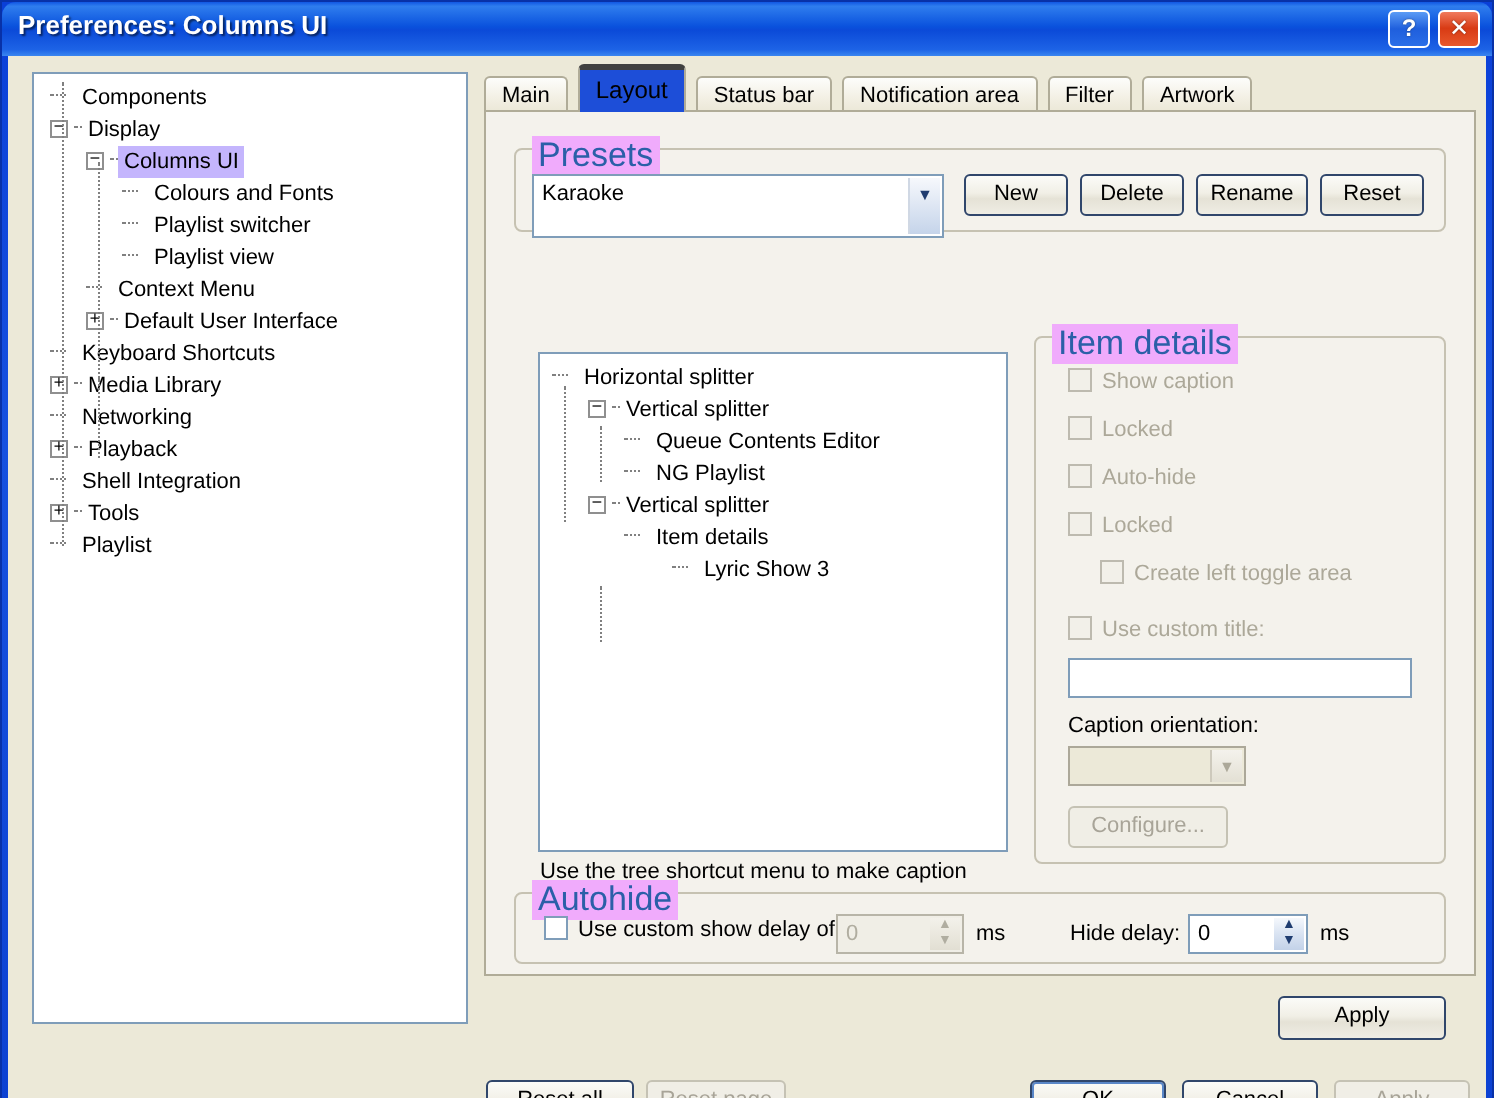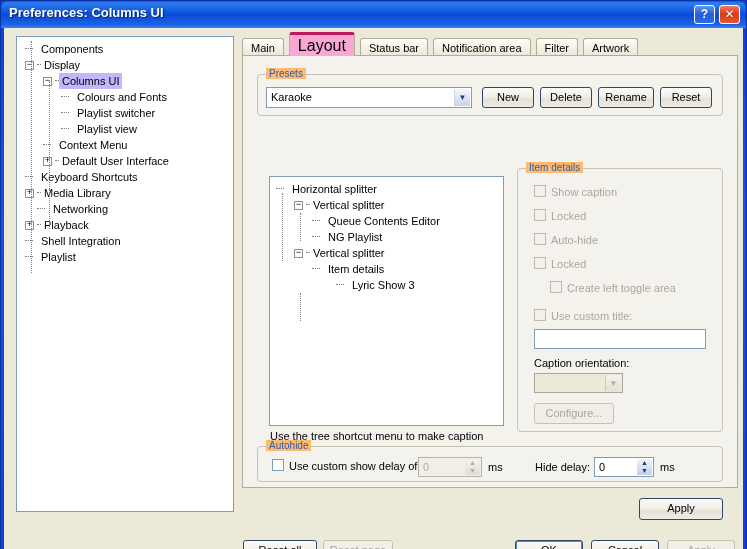--- a/index.html
+++ b/index.html
@@ -72,32 +72,32 @@
   .tab{
     position:relative;display:inline-block;height:20px;line-height:19px;
     padding:0 8px;margin-right:5px;
     background:linear-gradient(to bottom,#fdfdfb,#f2efe3 55%,#e9e5d3);
     border:1px solid #b0ac98;border-bottom:none;
     border-top-left-radius:3px;border-top-right-radius:3px;
     font-size:11px;color:#000;box-sizing:border-box;cursor:default;vertical-align:bottom;
   }
   .tab.active{
     height:24px;line-height:21px;top:-2px;
-    background:#f9a8d4;border:1px solid #b0ac98;border-bottom:none;
-    border-top:3px solid #be185d;z-index:3;font-size:16px;
+    background:#1d4ed8;border:1px solid #b0ac98;border-bottom:none;
+    border-top:3px solid #404040;z-index:3;font-size:12px;
   }
   #tabbody{
     position:absolute;left:0;top:21px;right:0;height:433px;
     background:#f4f2ec;border:1px solid #b0ac98;box-sizing:border-box;
   }
   
   .gbox{position:absolute;border:1px solid #c6c2b2;border-radius:4px;box-sizing:border-box;}
   .glegend{
     position:absolute;top:-7px;left:8px;padding:0 3px;
-    background:#fdba74;color:#2b5fa8;font-size:10px;white-space:nowrap;
+    background:#f0abfc;color:#2b5fa8;font-size:17px;white-space:nowrap;
   }
   
   .combo{
     position:absolute;background:#fff;border:1px solid #7f9db9;
     box-sizing:border-box;font-size:11px;line-height:19px;padding-left:4px;
     cursor:default;overflow:hidden;white-space:nowrap;
   }
   .combo .arrowbtn{
     position:absolute;right:1px;top:1px;bottom:1px;width:16px;
     background:linear-gradient(to bottom,#f6f8fc,#dbe4f2 55%,#c5d4ea);
@@ -164,40 +164,41 @@
           <div class="tnode" style="height: 16px; line-height: 16px; padding-left: 8px;"><span class="tdash"></span><span style="display: inline-block; width: 5px;"></span><span class="tlabel">Components</span></div>
           <div class="tnode" style="height: 16px; line-height: 16px; padding-left: 8px;"><span class="tbox">−</span><span class="tdash" style="width: 4px;"></span><span class="tlabel">Display</span></div>
           <div class="tnode" style="height: 16px; line-height: 16px; padding-left: 26px;"><span class="tbox">−</span><span class="tdash" style="width: 4px;"></span><span class="tlabel sel">Columns UI</span></div>
           <div class="tnode" style="height: 16px; line-height: 16px; padding-left: 44px;"><span class="tdash"></span><span style="display: inline-block; width: 5px;"></span><span class="tlabel">Colours and Fonts</span></div>
           <div class="tnode" style="height: 16px; line-height: 16px; padding-left: 44px;"><span class="tdash"></span><span style="display: inline-block; width: 5px;"></span><span class="tlabel">Playlist switcher</span></div>
           <div class="tnode" style="height: 16px; line-height: 16px; padding-left: 44px;"><span class="tdash"></span><span style="display: inline-block; width: 5px;"></span><span class="tlabel">Playlist view</span></div>
           <div class="tnode" style="height: 16px; line-height: 16px; padding-left: 26px;"><span class="tdash"></span><span style="display: inline-block; width: 5px;"></span><span class="tlabel">Context Menu</span></div>
           <div class="tnode" style="height: 16px; line-height: 16px; padding-left: 26px;"><span class="tbox">+</span><span class="tdash" style="width: 4px;"></span><span class="tlabel">Default User Interface</span></div>
           <div class="tnode" style="height: 16px; line-height: 16px; padding-left: 8px;"><span class="tdash"></span><span style="display: inline-block; width: 5px;"></span><span class="tlabel">Keyboard Shortcuts</span></div>
           <div class="tnode" style="height: 16px; line-height: 16px; padding-left: 8px;"><span class="tbox">+</span><span class="tdash" style="width: 4px;"></span><span class="tlabel">Media Library</span></div>
-          <div class="tnode" style="height: 16px; line-height: 16px; padding-left: 20px;"><span class="tdash"></span><span style="display: inline-block; width: 5px;"></span><span class="tlabel">Networking</span></div>
+          <div class="tnode" style="height: 16px; line-height: 16px; padding-left: 8px;"><span class="tdash"></span><span style="display: inline-block; width: 5px;"></span><span class="tlabel">Networking</span></div>
           <div class="tnode" style="height: 16px; line-height: 16px; padding-left: 8px;"><span class="tbox">+</span><span class="tdash" style="width: 4px;"></span><span class="tlabel">Playback</span></div>
           <div class="tnode" style="height: 16px; line-height: 16px; padding-left: 8px;"><span class="tdash"></span><span style="display: inline-block; width: 5px;"></span><span class="tlabel">Shell Integration</span></div>
+          <div class="tnode" style="height: 16px; line-height: 16px; padding-left: 8px;"><span class="tbox">+</span><span class="tdash" style="width: 4px;"></span><span class="tlabel">Tools</span></div>
           <div class="tnode" style="height: 16px; line-height: 16px; padding-left: 8px;"><span class="tdash"></span><span style="display: inline-block; width: 5px;"></span><span class="tlabel">Playlist</span></div>
         </div>
         <div class="vline" style="left: 14px; top: 4px; height: 232px;"></div>
         <div class="vline" style="left: 32px; top: 44px; height: 120px;"></div>
         <div class="vline" style="left: 32px; top: 152px; height: 40px;"></div>
       </div>
 
     <div id="rightpane">
 
       <div id="tabstrip"><div class="tab">Main</div><div class="tab active">Layout</div><div class="tab">Status bar</div><div class="tab">Notification area</div><div class="tab">Filter</div><div class="tab">Artwork</div></div>
 
       <div id="tabbody">
 
         <div class="gbox" style="left:14px;top:18px;width:466px;height:42px;">
           <span class="glegend">Presets</span>
 
-          <div class="combo" style="left:8px;top:12px;width:206px;height:21px;">
+          <div class="combo" style="left:8px;top:12px;width:206px;height:32px;">
             <span>Karaoke</span>
             <span class="arrowbtn">▼</span>
           </div>
 
           <div class="btn" style="left:224px;top:12px;width:52px;height:21px;">New</div>
           <div class="btn" style="left:282px;top:12px;width:52px;height:21px;">Delete</div>
           <div class="btn" style="left:340px;top:12px;width:56px;height:21px;">Rename</div>
           <div class="btn" style="left:402px;top:12px;width:52px;height:21px;">Reset</div>
         </div>
 

